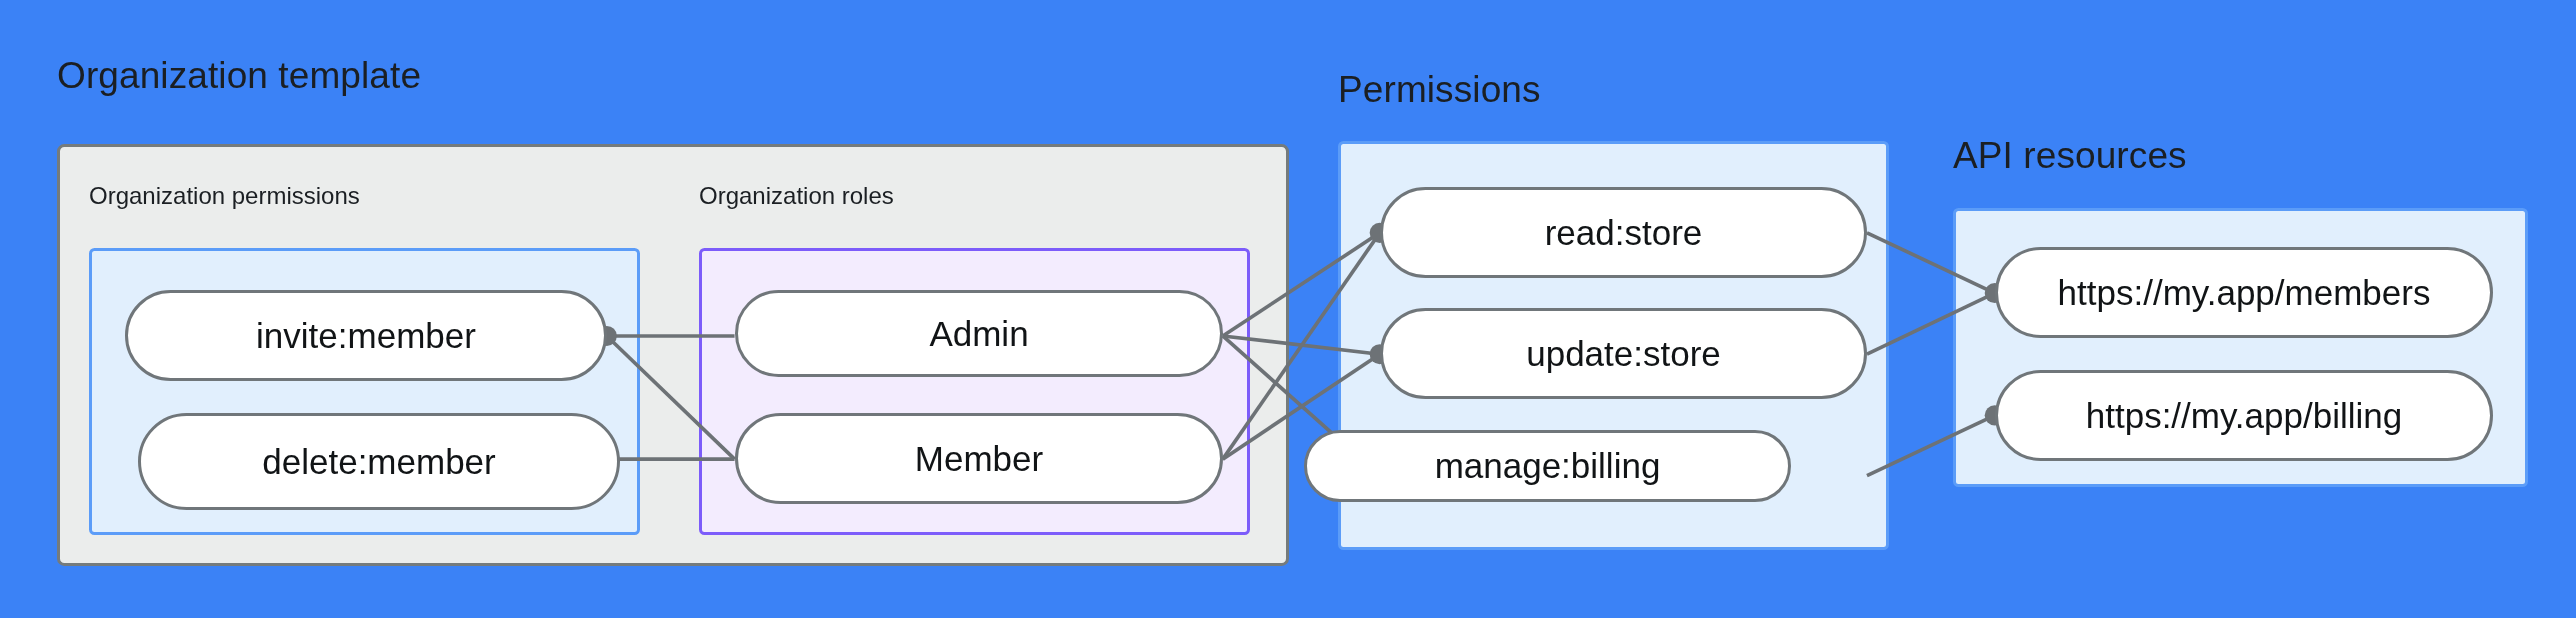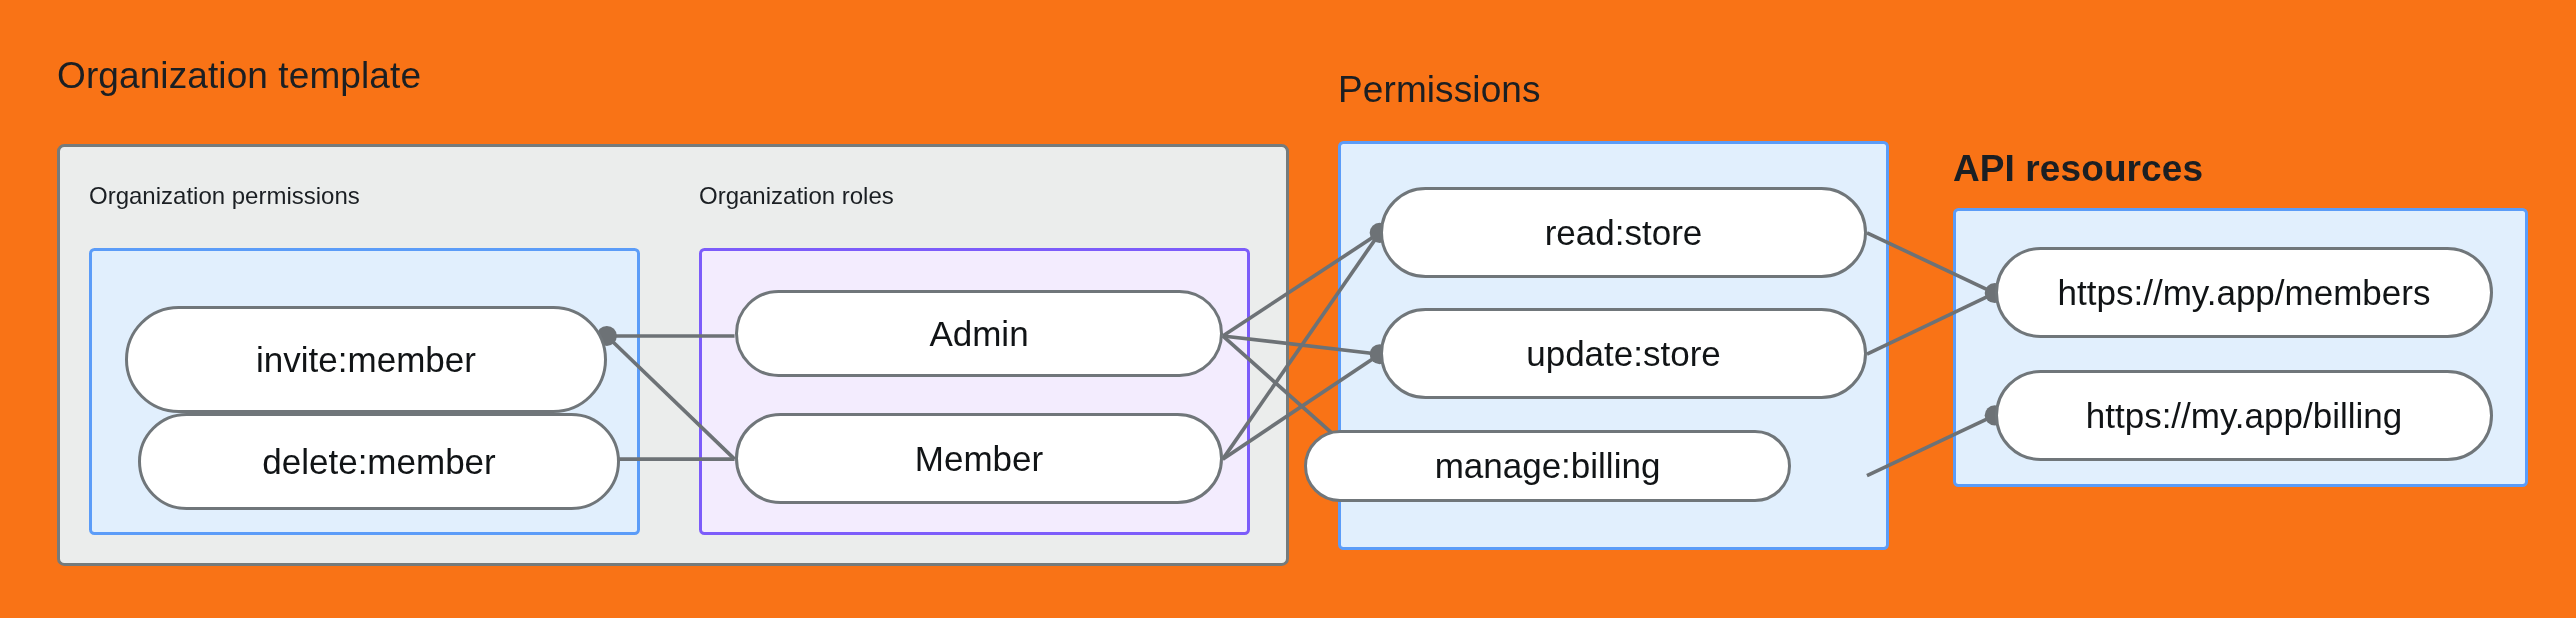--- a/index.html
+++ b/index.html
@@ -10,21 +10,21 @@
   body {
     width: 2576px;
     height: 619px;
     font-family: "Liberation Sans", sans-serif;
     overflow: hidden;
   }
   #stage {
     position: relative;
     width: 2576px;
     height: 619px;
-    background: #f97316;
+    background: #3b82f6;
   }
 
   
   .group-title {
     position: absolute;
     font-size: 37px;
     line-height: 1;
     color: #1b1f23;
     white-space: nowrap;
     letter-spacing: 0.1px;
@@ -127,21 +127,21 @@
   </svg>
 
   <div class="group-title" style="left:57px; top:57px;">Organization template</div>
 
   <div class="box box-outer-gray" style="left:57px; top:144px; width:1232px; height:422px;"></div>
 
   <div class="sub-title" style="left:89px; top:184px;">Organization permissions</div>
 
   <div class="box box-blue" style="left:89px; top:248px; width:551px; height:287px;"></div>
 
-  <div class="node" style="left:125px; top:290px; width:482px; height:107px;margin-top:16px;">invite:member</div>
+  <div class="node" style="left:125px; top:290px; width:482px; height:91px;">invite:member</div>
 
   <div class="node" style="left:138px; top:413px; width:482px; height:97px;">delete:member</div>
 
   <div class="sub-title" style="left:699px; top:184px;">Organization roles</div>
 
   <div class="box box-purple" style="left:699px; top:248px; width:551px; height:287px;"></div>
 
   <div class="node" style="left:735px; top:290px; width:488px; height:87px;">Admin</div>
 
   <div class="node" style="left:735px; top:413px; width:488px; height:91px;">Member</div>
@@ -149,21 +149,21 @@
   <div class="group-title" style="left:1338px; top:71px;text-align:center;">Permissions</div>
 
   <div class="box box-blue" style="left:1338px; top:141px; width:551px; height:409px;"></div>
 
   <div class="node" style="left:1380px; top:187px; width:487px; height:91px;">read:store</div>
 
   <div class="node" style="left:1380px; top:308px; width:487px; height:91px;">update:store</div>
 
   <div class="node" style="left:1304px; top:430px; width:487px; height:72px;">manage:billing</div>
 
-  <div class="group-title" style="left:1953px; top:150px;font-weight:bold;">API resources</div>
+  <div class="group-title" style="left:1953px; top:137px;">API resources</div>
 
   <div class="box box-blue" style="left:1953px; top:208px; width:575px; height:279px;"></div>
 
   <div class="node" style="left:1995px; top:247px; width:498px; height:91px;text-align:right;">https://my.app/members</div>
 
   <div class="node" style="left:1995px; top:370px; width:498px; height:91px;">https://my.app/billing</div>
 
 </div>
 
 

